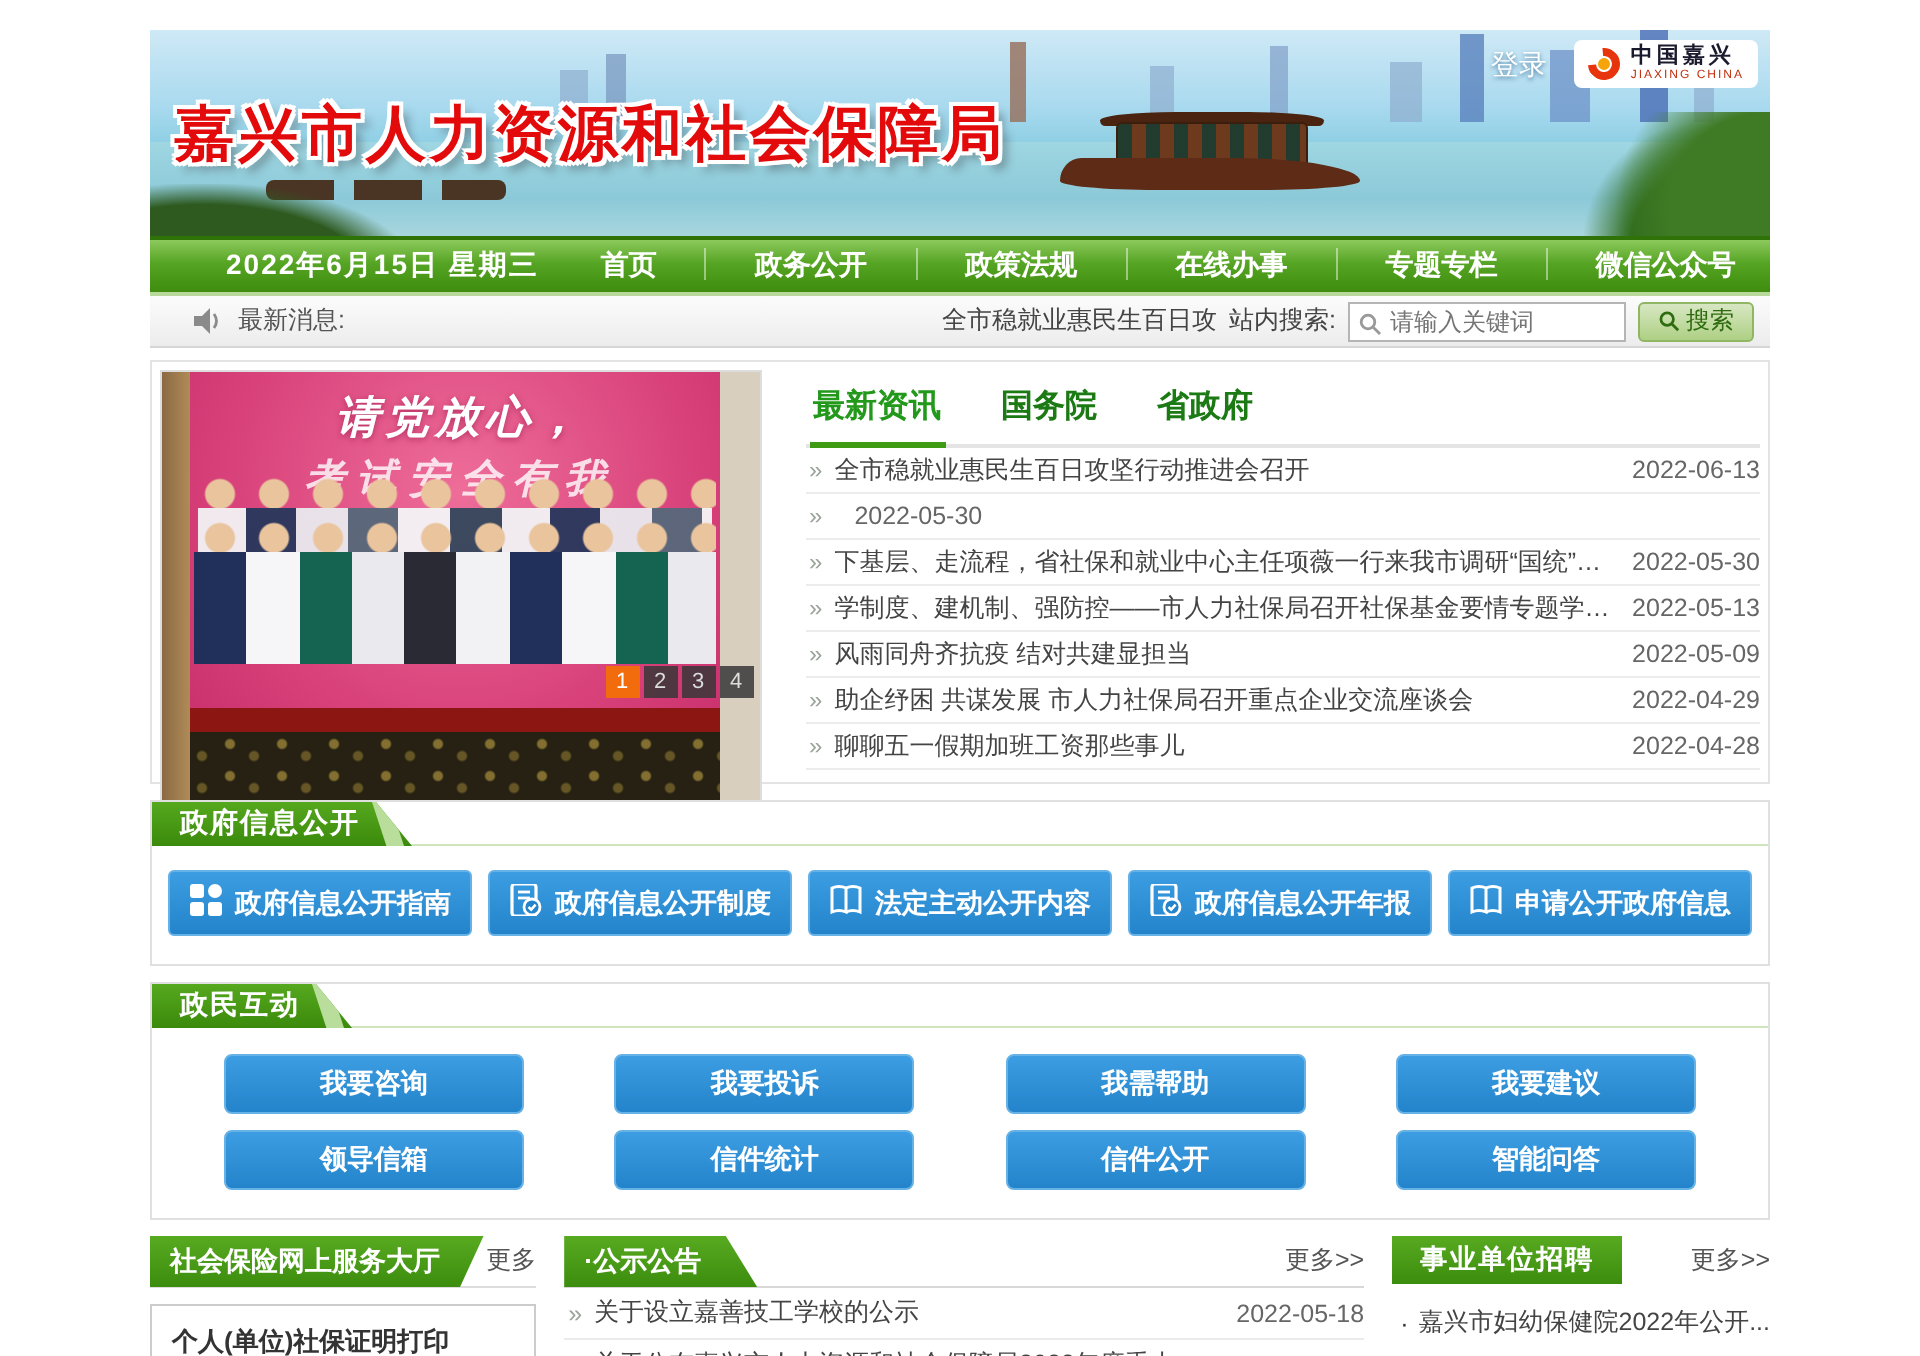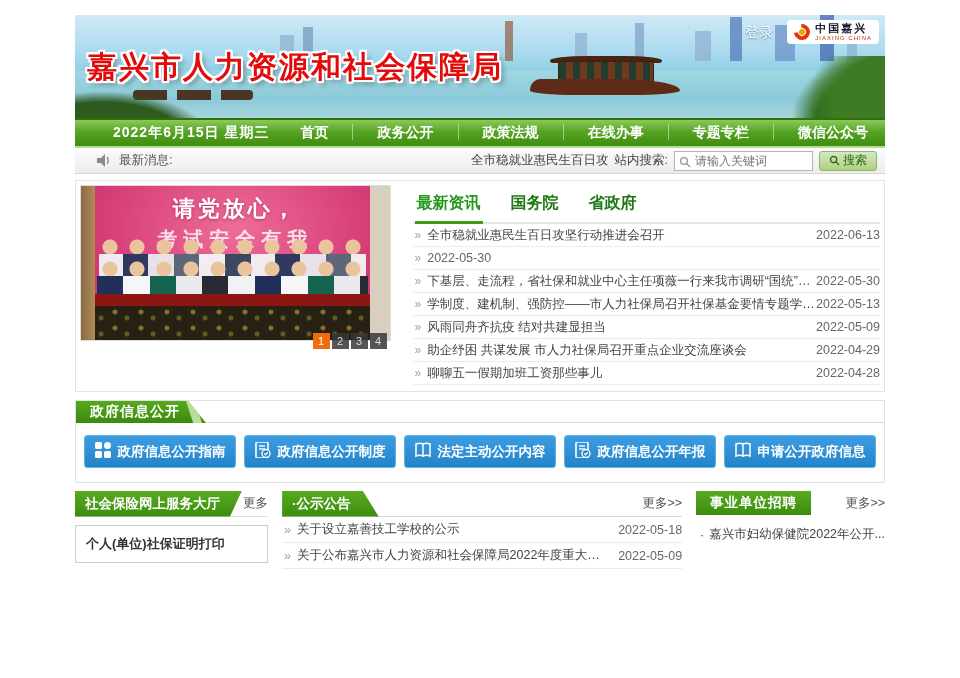--- a/index.html
+++ b/index.html
@@ -75,22 +75,22 @@
   .search-box svg { position:absolute; left:4px; top:4px; }
   .search-box input { border:0; outline:none; width:100%; height:100%; padding:0 4px 0 20px;
     font-size:12px; color:#555; background:transparent; font-family:"Liberation Sans",sans-serif; }
   .search-btn { height:20px; padding:0 9px; display:flex; align-items:center; gap:3px;
     background:linear-gradient(#d7e7c2,#aed084); border:1px solid #8fb763; border-radius:3px;
     color:#2f6b10; font-size:12px; cursor:pointer; }
 
   
   .main { margin-top:6px; border:1px solid #e3e3e3; padding:4px; display:flex; height:212px; }
   .carousel { width:348px; position:relative; cursor:pointer; }
-  .photo { position:relative; height:156px; overflow:hidden; border:1px solid #ddd;
-    background:radial-gradient(ellipse at 50% 28%, #ee6d99 0%, #d8417a 55%, #c12765 100%); }
+  .photo { position:relative; height:216px; overflow:hidden; border:1px solid #ddd;
+    background:radial-gradient(ellipse at 50% 28%, #ee6d99 0%, #d8417a 55%, #c12765 100%);font-style:italic; }
   .photo .side-l { position:absolute; left:0; top:0; bottom:0; width:14px;
     background:linear-gradient(90deg,#8a6a44,#b08b58); }
   .photo .side-r { position:absolute; right:0; top:0; bottom:0; width:20px; background:#d9cfbf; }
   .slide-t1 { position:absolute; top:8px; left:0; right:0; text-align:center; color:#fff;
     font-size:22px; font-weight:bold; letter-spacing:3px; text-shadow:0 1px 3px rgba(150,20,70,.6); }
   .slide-t2 { position:absolute; top:40px; left:0; right:0; text-align:center; color:rgba(255,255,255,.8);
     font-size:20px; font-weight:bold; letter-spacing:6px; }
   .crowd-back, .crowd-front { position:absolute; left:16px; right:22px; }
   .crowd-back { top:52px; height:58px; }
   .crowd-front { top:74px; height:72px; }
@@ -117,21 +117,21 @@
 
   .news { flex:1; margin-left:22px; }
   .news-tabs { display:flex; gap:26px; border-bottom:2px solid #e4e4e4; padding:6px 2px 0 2px; }
   .news-tab { font-size:16px; font-weight:bold; color:#1c7a14; padding:2px 2px 7px 2px; cursor:pointer; }
   .news-tab.active { color:#22991a; border-bottom:3px solid #3f9a14; margin-bottom:-2px; }
   .news-list { }
   .news-row { display:flex; align-items:center; height:23px; border-bottom:1px solid #ececec;
     font-size:12.5px; color:#444; cursor:pointer; }
   .news-row .arr { color:#9aa59a; margin:0 6px 0 2px; font-size:12px; }
   .news-row .t { flex:1; white-space:nowrap; overflow:hidden; text-overflow:ellipsis; }
-  .news-row .d { color:#666; }
+  .news-row .d { color:#666; margin-left:10px; }
 
   
   .section-box { margin-top:8px; border:1px solid #e0e0e0; position:relative; }
   .ribbon-row { height:22px; position:relative; border-bottom:1px solid #cfe6bc; }
   .ribbon { position:absolute; left:0; top:0; height:22px; padding:0 26px 0 14px; display:flex;
     align-items:center; color:#fff; font-size:14px; font-weight:bold; letter-spacing:1px;
     background:linear-gradient(#56a81e,#3b8a0c);
     clip-path:polygon(0 0, calc(100% - 18px) 0, 100% 100%, 0 100%); }
   .ribbon::after { content:""; position:absolute; right:4px; top:0; bottom:0; width:16px;
     background:#b9dd9a; clip-path:polygon(0 0, 55% 0, 100% 100%, 45% 100%); }
@@ -368,20 +368,35 @@
       <button class="blue-btn">
         <span><svg width="16" height="16" viewBox="0 0 16 16">
               <path d="M1 2 q3.5-1.6 7 0 v12 q-3.5-1.6-7 0 z" fill="none" stroke="#fff" stroke-width="1.5"></path>
               <path d="M8 2 q3.5-1.6 7 0 v12 q-3.5-1.6-7 0" fill="none" stroke="#fff" stroke-width="1.5"></path>
             </svg></span>
         <span>申请公开政府信息</span>
       </button>
     </div>
   </div>
 
+  <div class="section-box">
+    <div class="ribbon-row">
+      <div class="ribbon">政民互动</div>
+    </div>
+    <div class="interact-grid">
+      <button class="pill-btn">我要咨询</button>
+      <button class="pill-btn">我要投诉</button>
+      <button class="pill-btn">我需帮助</button>
+      <button class="pill-btn">我要建议</button>
+      <button class="pill-btn">领导信箱</button>
+      <button class="pill-btn">信件统计</button>
+      <button class="pill-btn">信件公开</button>
+      <button class="pill-btn">智能问答</button>
+    </div>
+  </div>
 
   <div class="bottom">
 
     <div class="col-left">
       <div class="hdr-bar">
         <div class="hdr-green">社会保险网上服务大厅</div>
         <span class="more-link">更多</span>
       </div>
       <div class="svc-item">个人(单位)社保证明打印</div>
 

